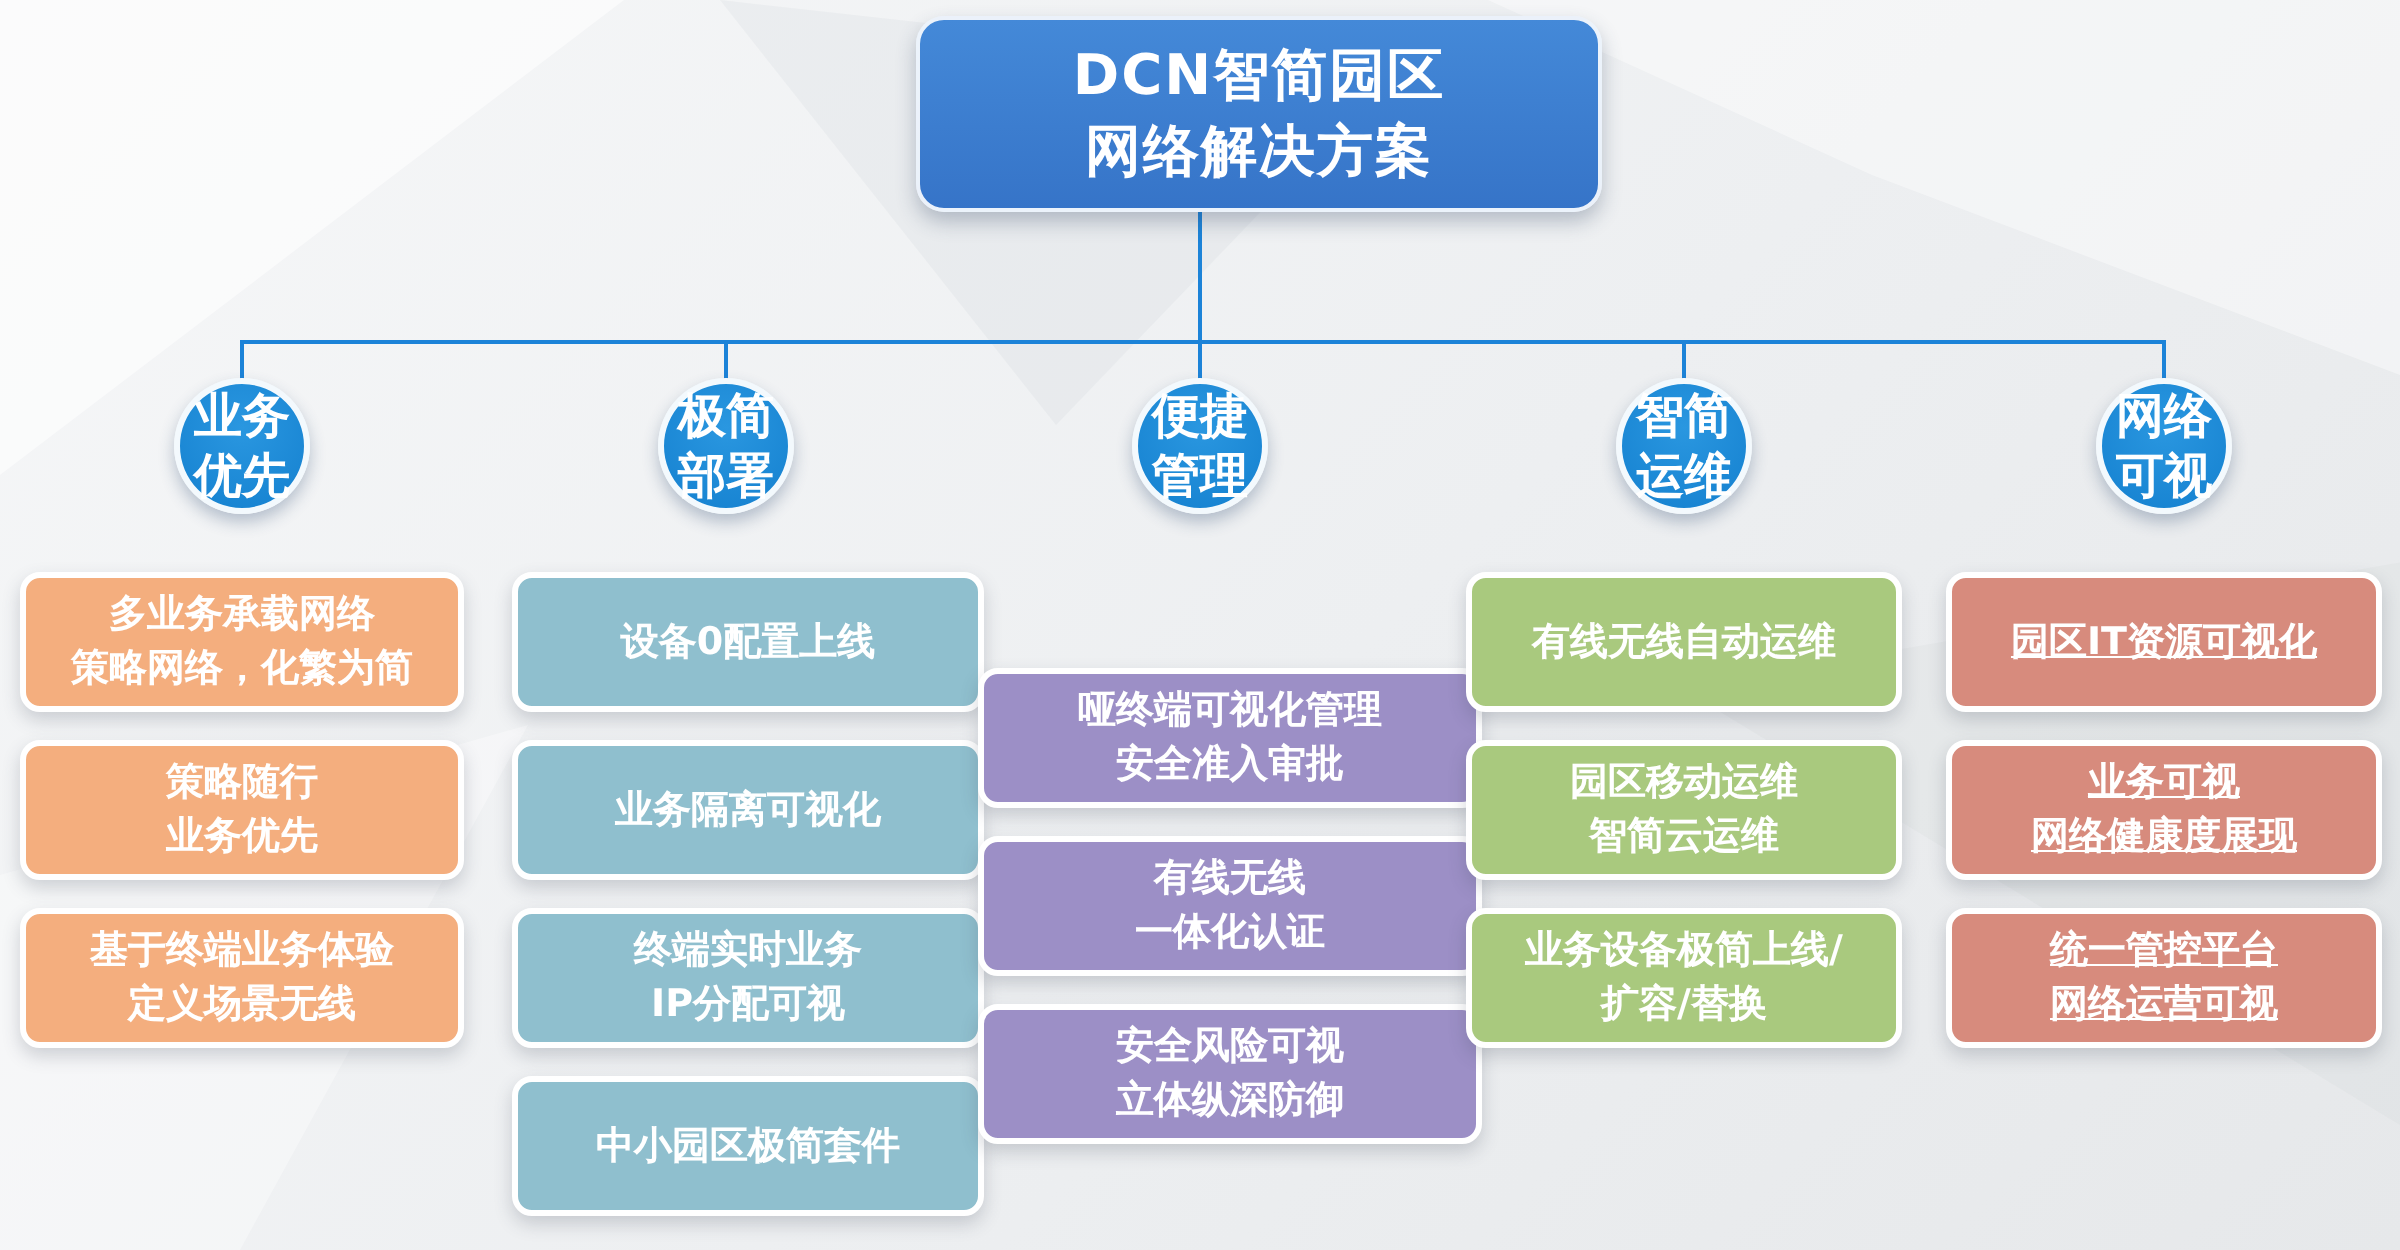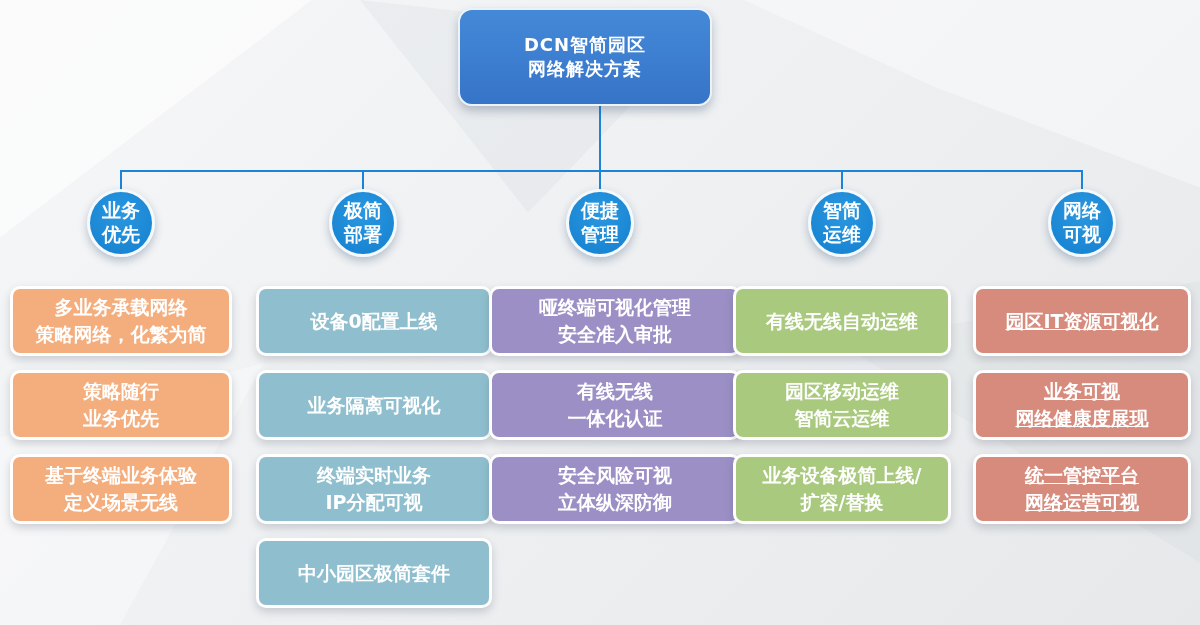--- a/index.html
+++ b/index.html
@@ -24,53 +24,53 @@
   
   .line{position:absolute;background:#1c83d8;}
   .main-v{left:599px;top:104px;width:2px;height:68px;}
   .main-h{left:120px;top:170px;width:963px;height:2px;}
   .stub{top:171px;width:2px;height:20px;}
   .stub.s1{left:120px;} .stub.s2{left:362px;} .stub.s3{left:599px;}
   .stub.s4{left:841px;} .stub.s5{left:1081px;}
 
   
   .title-box{
-    position:absolute;left:458px;top:8px;width:254px;height:98px;
+    position:absolute;left:458px;top:8px;width:343px;height:98px;
     background:linear-gradient(180deg,#4489d8 0%,#3674c8 100%);
     border:2px solid rgba(255,255,255,.9);border-radius:14px;
     box-shadow:0 5px 10px rgba(50,70,100,.30);
     display:flex;align-items:center;justify-content:center;text-align:center;
-    color:#fff;font-size:18px;font-weight:bold;line-height:1.35;
+    color:#fff;font-size:28px;font-weight:bold;line-height:1.35;
     white-space:pre-line;letter-spacing:1px;box-sizing:border-box;
   }
 
   
   .circle{
     position:absolute;top:189px;width:68px;height:68px;border-radius:50%;
     background:radial-gradient(circle at 50% 35%,#2a97e0,#1480cf);
     border:3px solid rgba(255,255,255,.95);
     box-shadow:0 4px 8px rgba(40,70,110,.30);
     display:flex;align-items:center;justify-content:center;text-align:center;
-    color:#fff;font-size:19px;font-weight:bold;line-height:1.25;
+    color:#fff;font-size:24px;font-weight:bold;line-height:1.25;
     white-space:pre-line;box-sizing:border-box;
   }
   .circle.c1{left:87px;} .circle.c2{left:329px;text-align:right;} .circle.c3{left:566px;}
   .circle.c4{left:808px;} .circle.c5{left:1048px;}
 
   
   .box{
     position:absolute;height:70px;border-radius:10px;
     border:3px solid #fff;box-shadow:0 4px 9px rgba(60,70,85,.22);
     display:flex;align-items:center;justify-content:center;text-align:center;
     color:#fff;font-size:19px;font-weight:bold;line-height:1.4;
     white-space:pre-line;box-sizing:border-box;padding:2px 8px;
   }
   .colA{left:10px;width:222px;background:#f4ae7e;}
   .colB{left:256px;width:236px;background:#8fbfce;}
-  .colC{left:489px;width:252px;background:#9c8fc6;}
+  .colC{left:489px;width:252px;background:#9c8fc6;margin-top:48px;}
   .colD{left:733px;width:218px;background:#a9c97e;}
   .colE{left:973px;width:218px;background:#d78b7d;text-decoration:underline;}
   .r1{top:286px;} .r2{top:370px;} .r3{top:454px;text-align:center;} .r4{top:538px;}
 </style>
 </head>
 <body>
 
 <div class="stage">
 
   <div class="deco">

